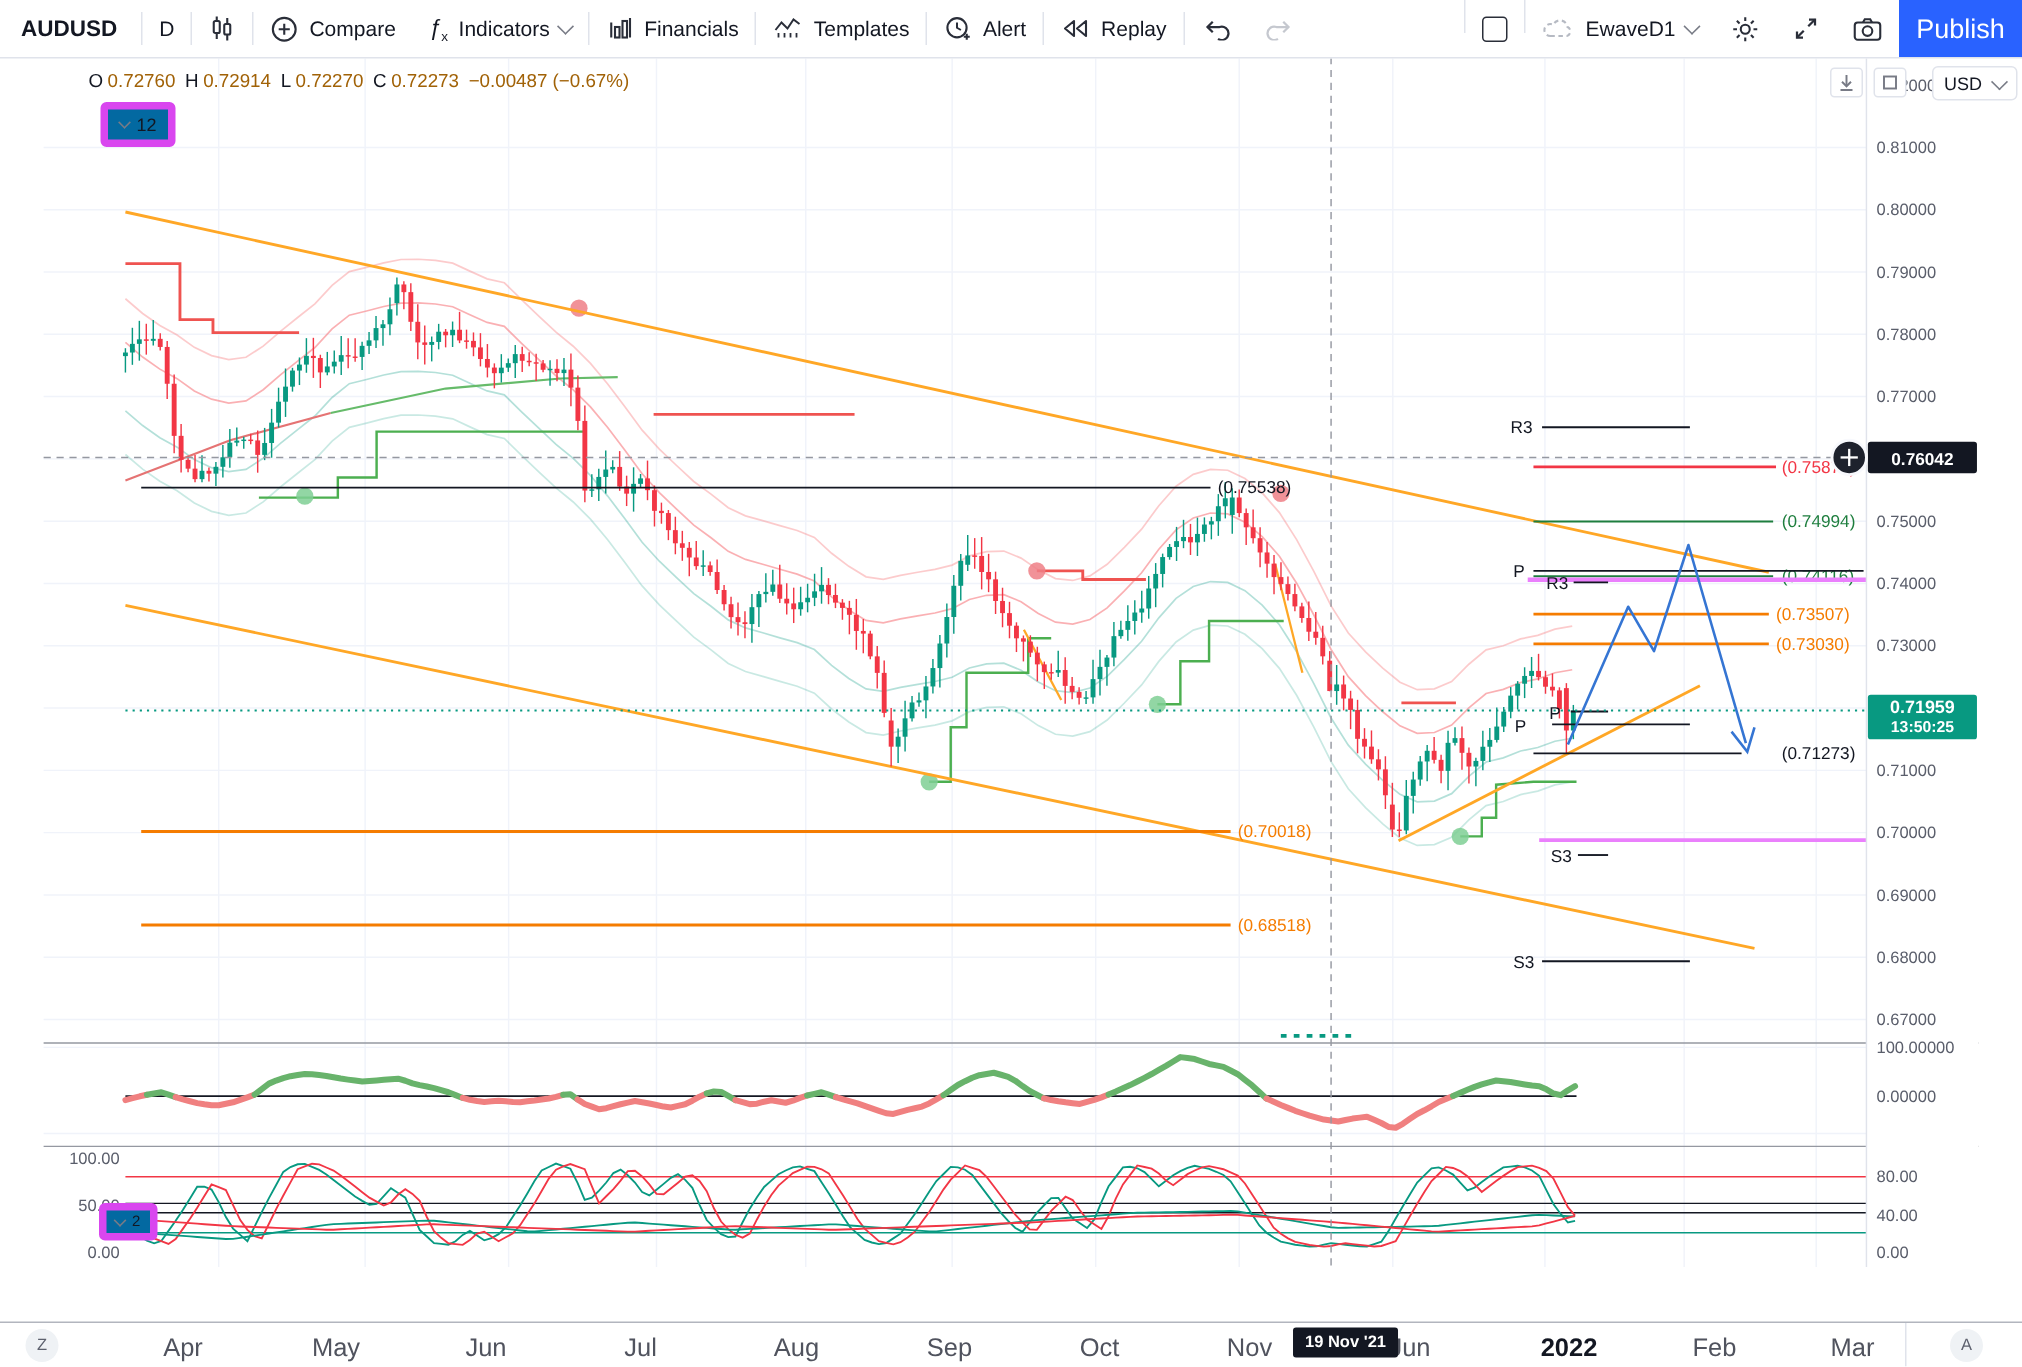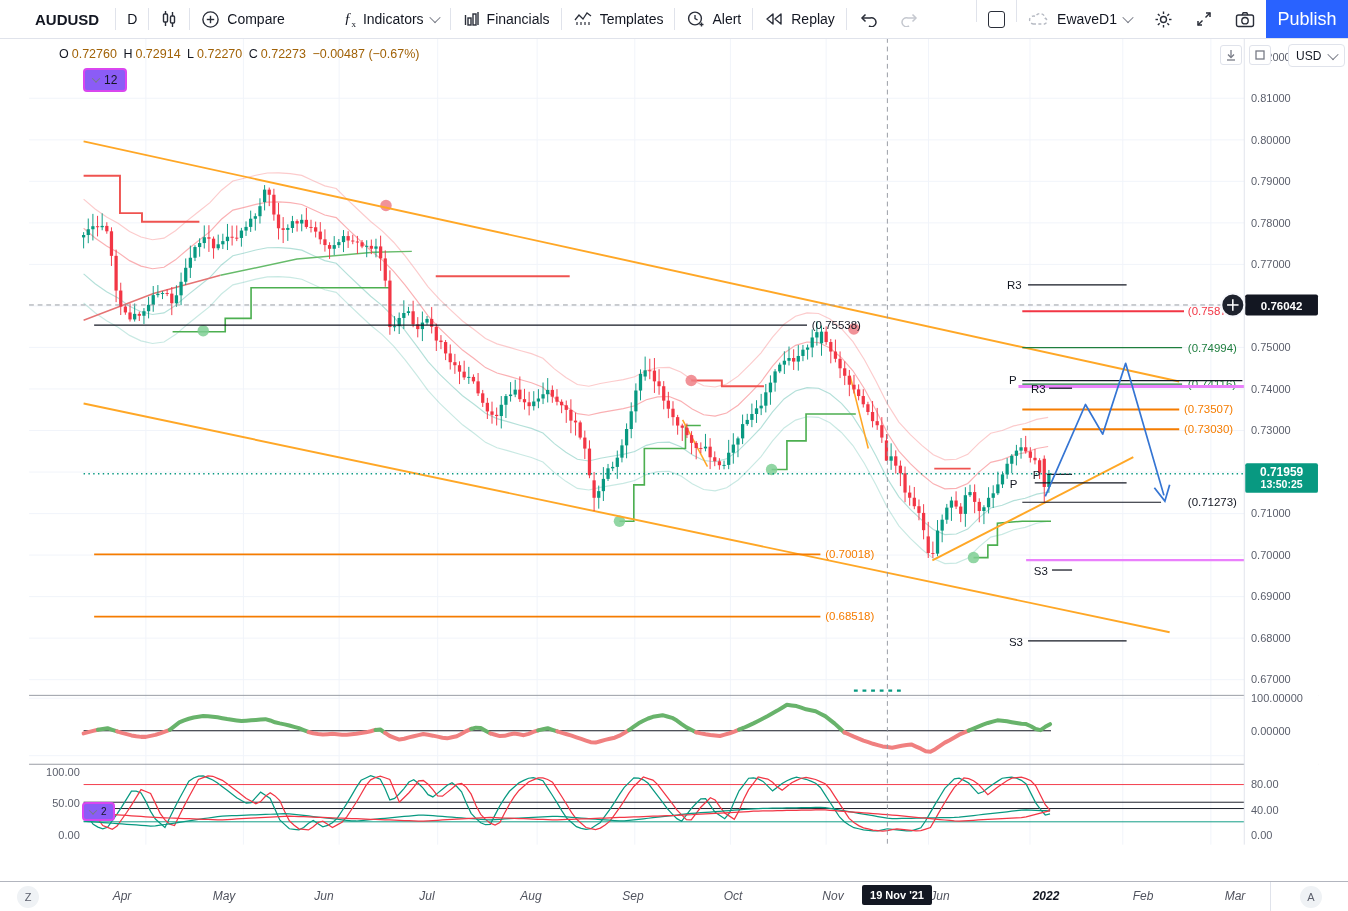--- a/index.html
+++ b/index.html
@@ -2,49 +2,49 @@
 <html><head>
 <meta charset="utf-8">
 <style>
   html,body{margin:0;padding:0;background:#fff;font-family:"Liberation Sans",sans-serif;}
   #app{position:relative;width:1348px;height:911px;overflow:hidden;background:#fff;}
   
   #toolbar{position:absolute;top:0;left:0;width:1348px;height:38px;background:#fff;
     border-bottom:1px solid #e0e3eb;display:flex;align-items:center;z-index:40;}
   .tb-btn{display:flex;align-items:center;gap:7px;padding:0 11px;height:38px;font-size:14px;
     color:#131722;cursor:pointer;white-space:nowrap;}
-  .tb-sym{font-weight:700;font-size:15px;padding:0 16px 0 14px;margin-left:21px;}
+  .tb-sym{font-weight:700;font-size:15px;padding:0 16px 0 14px;}
   .tb-sep{width:1px;height:22px;background:#e0e3eb;flex:0 0 1px;}
   .tb-ic{display:inline-flex;align-items:center;justify-content:center;}
-  .fxtxt{font-style:italic;font-family:Liberation Serif, serif;font-size:15px;margin-left:37px;}
+  .fxtxt{font-style:italic;font-family:Liberation Sans, sans-serif;font-size:15px;}
   .fxtxt sub{font-size:9px;font-style:normal;}
   .chev{width:7px;height:7px;border-left:1.5px solid #787b86;border-bottom:1.5px solid #787b86;
     transform:rotate(-45deg) translate(1px,-1px);display:inline-block;}
   .sq-ic{width:15px;height:15px;border:1.6px solid #2a2e39;border-radius:3px;}
   #publish{margin-left:auto;width:82px;height:38px;background:#2962ff;color:#fff;font-size:18px;
     display:flex;align-items:center;justify-content:center;cursor:pointer;}
   
   #chart{position:absolute;top:38px;left:0;}
   #legend{position:absolute;top:47px;left:59px;font-size:12.5px;color:#131722;z-index:10;white-space:nowrap;}
   #legend .v{color:#a16207;}
   #legend span{margin-right:3px;}
-  .chip{position:absolute;display:flex;align-items:center;gap:5px;background:#8b5cf6;
-    border:2px solid #d946ef;border-radius:4px;color:#131722;z-index:10;cursor:pointer;margin-left:16px;}
+  .chip{position:absolute;display:flex;align-items:center;gap:5px;background:#0369a1;
+    border:5px solid #d946ef;border-radius:4px;color:#131722;z-index:10;cursor:pointer;}
   #chip-main{left:67px;top:68px;height:20px;padding:0 8px;font-size:12px;}
   #chip-stoch{left:66px;top:802px;height:15px;padding:0 6px;font-size:10px;}
   .chip .chev{width:5px;height:5px;}
   #usd-chip{position:absolute;left:1288px;top:44px;height:21px;padding:0 7px;display:flex;align-items:center;
     gap:8px;background:#fff;border:1px solid #e0e3eb;border-radius:4px;font-size:12px;color:#131722;z-index:12;cursor:pointer;}
   #pane-btns{position:absolute;left:1220px;top:45px;display:flex;gap:7px;z-index:12;}
   .pane-btn{width:20px;height:18px;display:flex;align-items:center;justify-content:center;
     border:1px solid #e0e3eb;border-radius:3px;background:#fff;cursor:pointer;}
   
   #time-axis{position:absolute;top:881px;left:0;width:1348px;height:30px;background:#fff;
     border-top:1px solid #b2b5be;z-index:20;}
-  .t-label{position:absolute;top:7px;transform:translateX(-50%);font-size:12px;color:#50535e;font-style:italic;}
+  .t-label{position:absolute;top:7px;transform:translateX(-50%);font-size:17px;color:#50535e;}
   .t-label.year{color:#131722;font-weight:700;}
   #cross-date{position:absolute;top:3px;left:897px;transform:translateX(-50%);background:#131722;color:#fff;
     font-size:11px;font-weight:700;padding:4px 8px;border-radius:2px;z-index:5;white-space:nowrap;}
   .ax-circle{position:absolute;top:4px;width:22px;height:22px;border-radius:50%;background:#eff2f5;
     color:#5d616e;font-size:11px;display:flex;align-items:center;justify-content:center;cursor:pointer;}
   #axis-sep-right{position:absolute;left:1270px;top:0;width:1px;height:30px;background:#e0e3eb;}
 </style>
 </head>
 <body>
 

